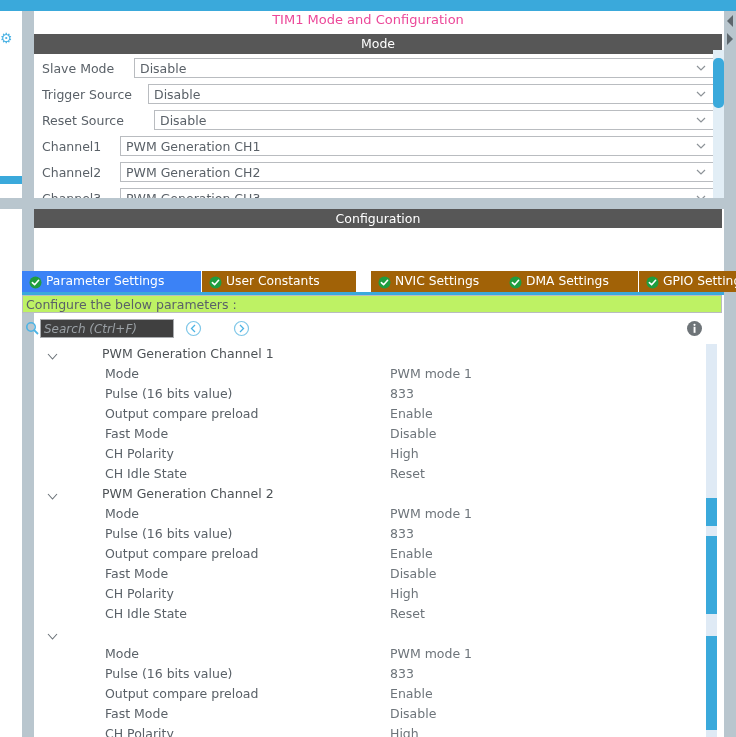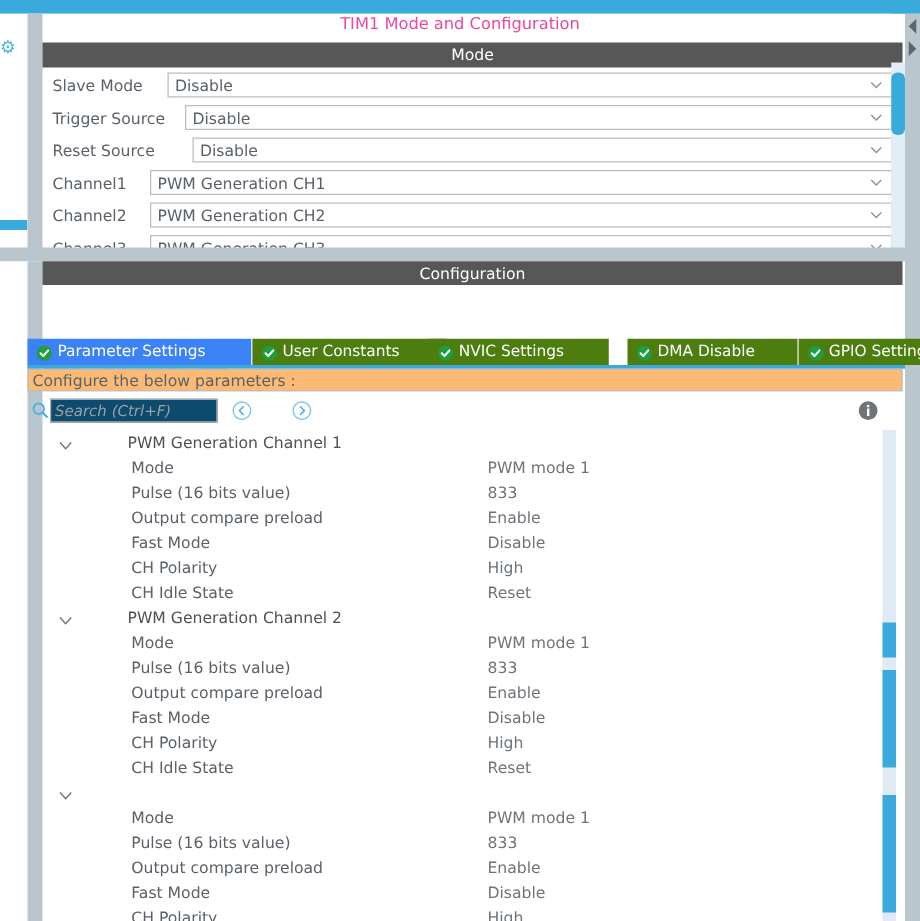--- a/index.html
+++ b/index.html
@@ -194,21 +194,21 @@
   
   .tabstrip {
     position: absolute;
     left: 22px; top: 271px;
     width: 702px; height: 23px;
   }
   .tab {
     position: absolute;
     top: 0;
     height: 21px;
-    background: #4d7c0f;
+    background: #a16207;
     color: #ffffff;
     font-size: 12.3px;
     line-height: 21px;
     white-space: nowrap;
     box-sizing: border-box;
     padding-left: 24px;
     border-right: 1px solid #ffffff;
     cursor: default;
   }
   .tab.selected {
@@ -230,40 +230,40 @@
   .config-hint {
     position: absolute;
     left: 22px; top: 295px;
     width: 700px; height: 18px;
     border: 1px solid #b9bcc0;
     box-sizing: border-box;
     font-size: 12.5px;
     color: #5a6168;
     line-height: 17px;
     padding-left: 3px;
-    background: #fdba74;
+    background: #bef264;
   }
 
   
   .search-row {
     position: absolute;
     left: 22px; top: 318px;
     width: 700px; height: 24px;
   }
   .search-icon {
     position: absolute;
     left: 3px; top: 3px;
     width: 15px; height: 15px;
   }
   .search-box {
     position: absolute;
     left: 18px; top: 1px;
     width: 134px; height: 19px;
     border: 1px solid #a9acaf;
-    background: #0c4a6e;
+    background: #404040;
     box-sizing: border-box;
     padding: 0 3px;
     font-family: "DejaVu Sans", "Liberation Sans", sans-serif;
     font-size: 12px;
     font-style: italic;
     color: #8d9398;
     outline: none;
   }
   .search-box::placeholder { color: #9aa0a5; font-style: italic; }
   .nav-arrow {
@@ -445,28 +445,28 @@
 
 <div class="tabstrip" id="tabstrip">
     <div class="tab selected" style="left: 0px; width: 180px;"><span class="tab-check"><svg width="13" height="13" viewBox="0 0 13 13">
           <circle cx="6.5" cy="6.5" r="6" fill="#1f9d3f"></circle>
           <path d="M3.4 6.6 L5.6 8.8 L9.6 4.3" fill="none" stroke="#ffffff" stroke-width="1.6" stroke-linecap="round" stroke-linejoin="round"></path>
         </svg></span><span>Parameter Settings</span></div>
     <div class="tab" style="left: 180px; width: 155px;"><span class="tab-check"><svg width="13" height="13" viewBox="0 0 13 13">
           <circle cx="6.5" cy="6.5" r="6" fill="#1f9d3f"></circle>
           <path d="M3.4 6.6 L5.6 8.8 L9.6 4.3" fill="none" stroke="#ffffff" stroke-width="1.6" stroke-linecap="round" stroke-linejoin="round"></path>
         </svg></span><span>User Constants</span></div>
-    <div class="tab" style="left: 321px; width: 145px;"><span class="tab-check"><svg width="13" height="13" viewBox="0 0 13 13">
+    <div class="tab" style="left: 349px; width: 145px;"><span class="tab-check"><svg width="13" height="13" viewBox="0 0 13 13">
           <circle cx="6.5" cy="6.5" r="6" fill="#1f9d3f"></circle>
           <path d="M3.4 6.6 L5.6 8.8 L9.6 4.3" fill="none" stroke="#ffffff" stroke-width="1.6" stroke-linecap="round" stroke-linejoin="round"></path>
         </svg></span><span>NVIC Settings</span></div>
     <div class="tab" style="left: 480px; width: 137px;"><span class="tab-check"><svg width="13" height="13" viewBox="0 0 13 13">
           <circle cx="6.5" cy="6.5" r="6" fill="#1f9d3f"></circle>
           <path d="M3.4 6.6 L5.6 8.8 L9.6 4.3" fill="none" stroke="#ffffff" stroke-width="1.6" stroke-linecap="round" stroke-linejoin="round"></path>
-        </svg></span><span>DMA Disable</span></div>
+        </svg></span><span>DMA Settings</span></div>
     <div class="tab" style="left: 617px; width: 140px;"><span class="tab-check"><svg width="13" height="13" viewBox="0 0 13 13">
           <circle cx="6.5" cy="6.5" r="6" fill="#1f9d3f"></circle>
           <path d="M3.4 6.6 L5.6 8.8 L9.6 4.3" fill="none" stroke="#ffffff" stroke-width="1.6" stroke-linecap="round" stroke-linejoin="round"></path>
         </svg></span><span>GPIO Settings</span></div>
   </div>
 <div class="tab-underline"></div>
 
 <div class="config-hint">Configure the below parameters :</div>
 
 <div class="search-row">

